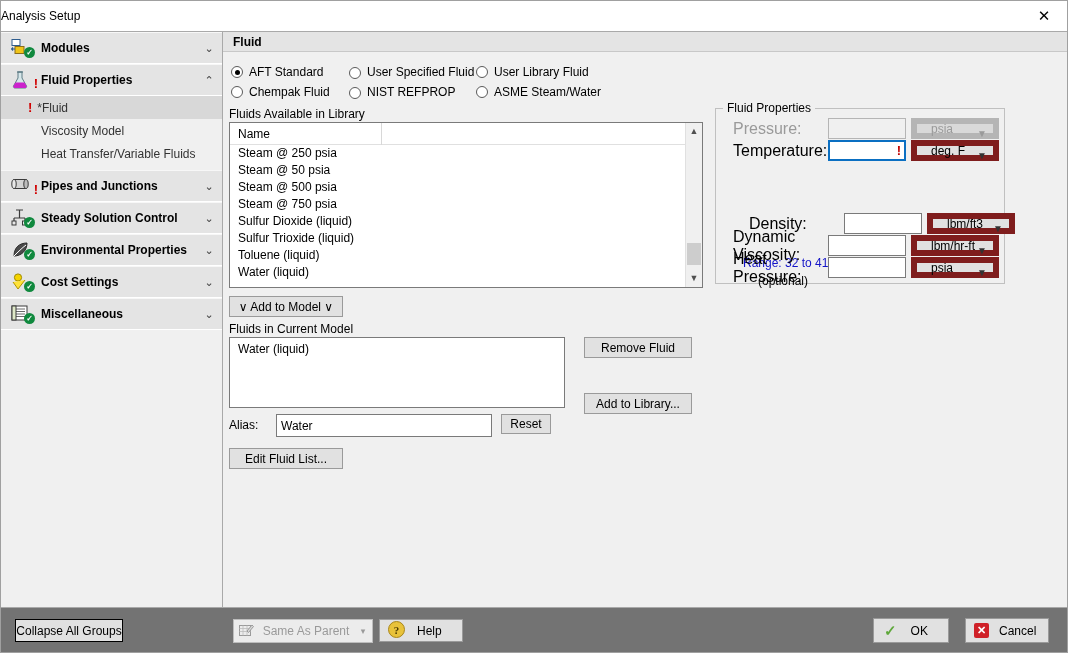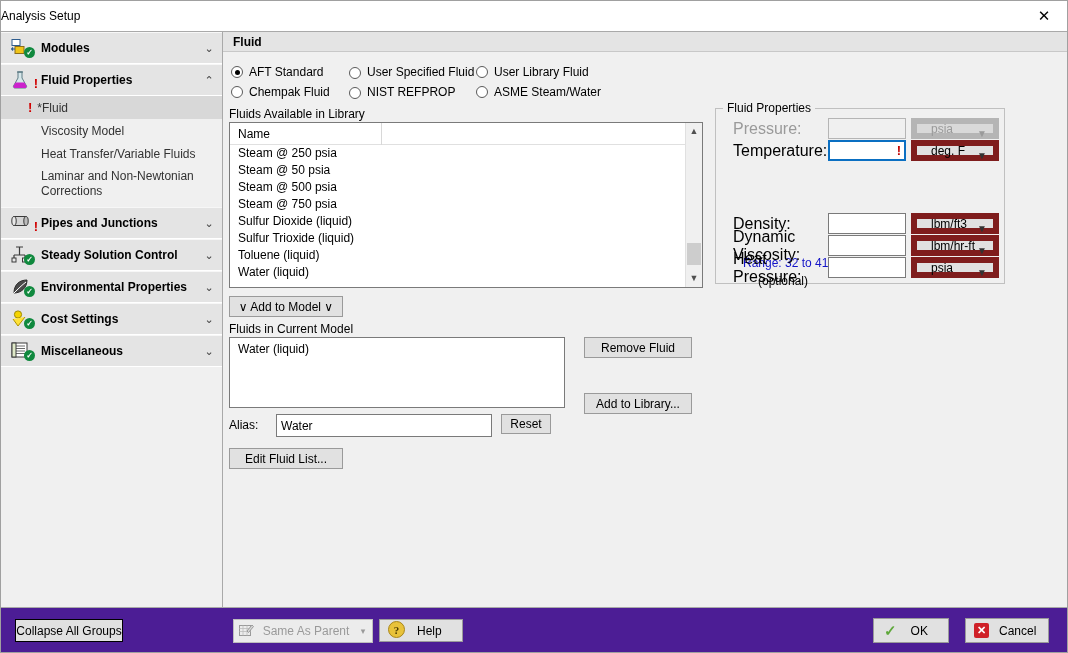--- a/index.html
+++ b/index.html
@@ -350,21 +350,21 @@
   #range-note {
     position: absolute;
     left: 520px; top: 204px;
     font-size: 12px;
     color: #1414c8;
   }
 
   
   #footer {
     height: 44px; min-height: 44px;
-    background: #4c1d95;
+    background: #737373;
     border-top: 1px solid #a9a9a9;
     position: relative;
     padding-left: 40px;
   }
   #btn-collapse {
     position: absolute; left: 14px; top: 11px;
     width: 108px; height: 23px;
     border: 1px solid #000;
   }
   #sap-wrap {
@@ -456,23 +456,20 @@
 
       <div class="sub selected">
         <span class="bang">!</span>
         <span>*Fluid</span>
       </div>
       <div class="sub">
         <span>Viscosity Model</span>
       </div>
       <div class="sub">
         <span>Heat Transfer/Variable Fluids</span>
-      </div>
-      <div class="sub two-line">
-        <span>Laminar and Non-Newtonian Corrections</span>
       </div>
       <div class="sub-spacer"></div>
 
       <div class="grp">
         <div class="gicon">
           <div class="ic">
             <svg width="20" height="14" viewBox="0 0 20 14">
               <rect x="3" y="2.5" width="12" height="9" rx="1" fill="#d4d4d4" stroke="#3a3a3a"></rect>
               <ellipse cx="3" cy="7" rx="2.2" ry="4.5" fill="#e8e8e8" stroke="#3a3a3a"></ellipse>
               <ellipse cx="15" cy="7" rx="2.2" ry="4.5" fill="#bcbcbc" stroke="#3a3a3a"></ellipse>
@@ -640,21 +637,21 @@
           <span style="width:5px;"></span>
           <span class="fp-sel">
             <span>deg. F</span>
             <span class="cv">▼</span>
           </span>
         </div>
 
         <div id="range-note">Range: 32 to 413.33 deg. F</div>
 
         <div class="fp-row" style="left:510px; top:161px;">
-          <span class="fp-lbl" style="width:95px;">Density:</span>
+          <span class="fp-lbl" style="width:95px;margin-left:16px;">Density:</span>
           <span class="fp-input"></span>
           <span style="width:5px;"></span>
           <span class="fp-sel">
             <span>lbm/ft3</span>
             <span class="cv">▼</span>
           </span>
         </div>
 
         <div class="fp-row" style="left:510px; top:183px;">
           <span class="fp-lbl" style="width:95px;">Dynamic Viscosity:</span>

